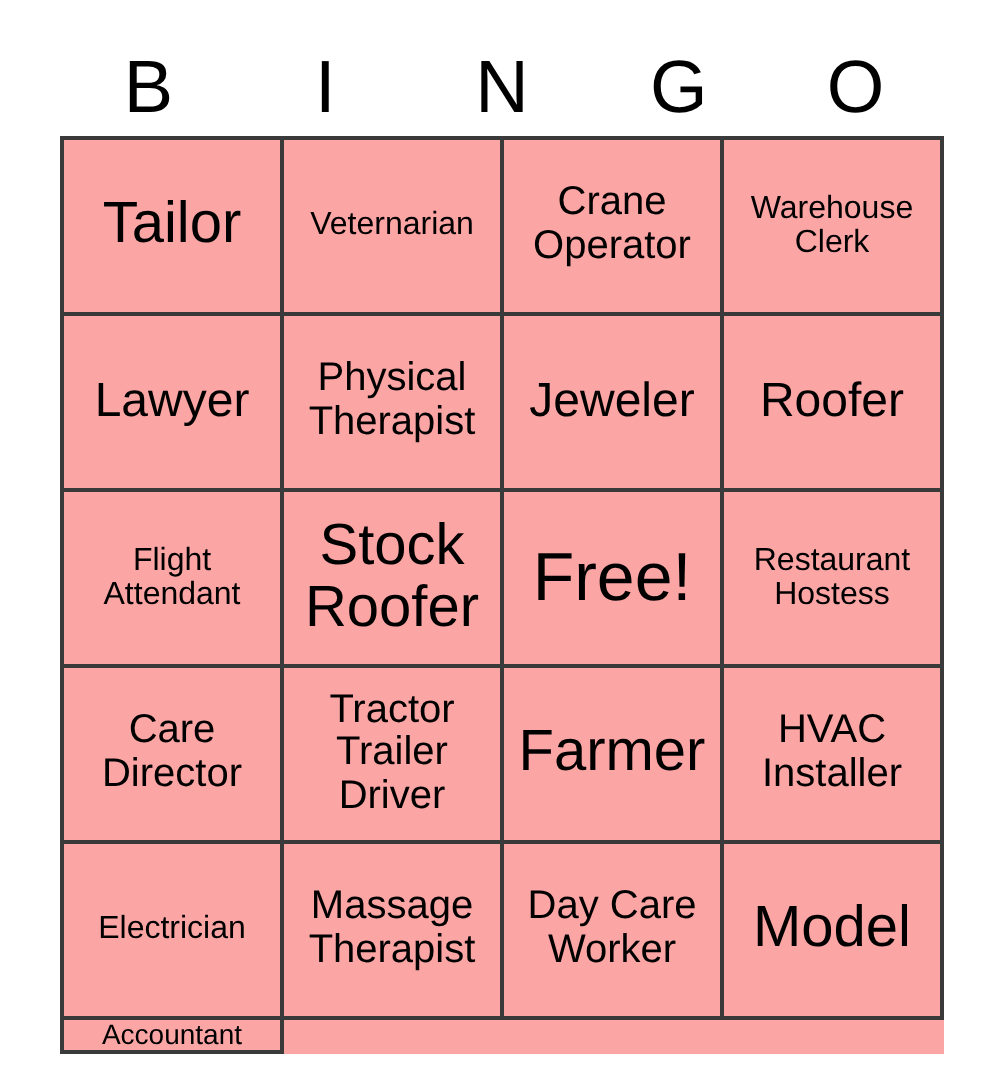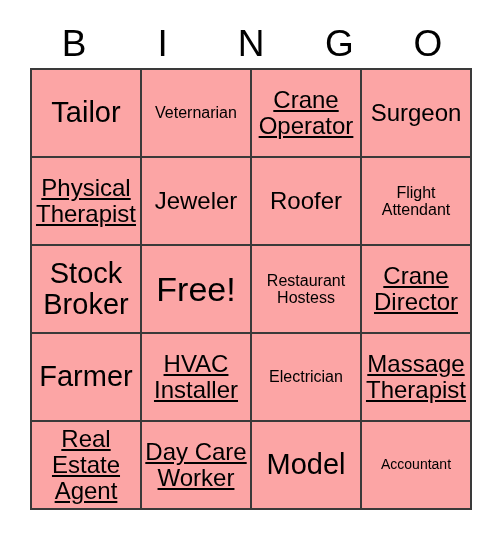--- a/index.html
+++ b/index.html
@@ -62,21 +62,21 @@
     display: block;
     line-height: 1.08;
     color: #000;
     width: 100%;
   }
 
   
   .fs-xxl { font-size: 34px; }
   .fs-xl  { font-size: 29px; }
   .fs-l   { font-size: 24px; }
-  .fs-m   { font-size: 24px; text-decoration: underline; }
+  .fs-m   { font-size: 20px; }
   .fs-s   { font-size: 16px; }
   .fs-xs  { font-size: 14px; }
 </style>
 </head>
 <body>
 
 <div id="card">
 
   <div id="bingo-header">
     <div class="header-letter">B</div>
@@ -90,60 +90,63 @@
       <div class="cell">
         <span class="cell-text fs-xl">Tailor</span>
       </div>
       <div class="cell">
         <span class="cell-text fs-s">Veternarian</span>
       </div>
       <div class="cell">
         <span class="cell-text fs-m">Crane Operator</span>
       </div>
       <div class="cell">
-        <span class="cell-text fs-l">Surgeon</span>
+        <span class="cell-text fs-s">Warehouse Clerk</span>
+      </div>
+      <div class="cell">
+        <span class="cell-text fs-l">Lawyer</span>
       </div>
       <div class="cell">
         <span class="cell-text fs-m">Physical Therapist</span>
       </div>
       <div class="cell">
         <span class="cell-text fs-l">Jeweler</span>
       </div>
       <div class="cell">
         <span class="cell-text fs-l">Roofer</span>
       </div>
       <div class="cell">
         <span class="cell-text fs-s">Flight Attendant</span>
       </div>
       <div class="cell">
-        <span class="cell-text fs-xl">Stock Broker</span>
+        <span class="cell-text fs-xl">Stock Roofer</span>
       </div>
       <div class="cell">
         <span class="cell-text fs-xxl">Free!</span>
       </div>
       <div class="cell">
         <span class="cell-text fs-s">Restaurant Hostess</span>
       </div>
       <div class="cell">
-        <span class="cell-text fs-m">Crane Director</span>
+        <span class="cell-text fs-m">Care Director</span>
+      </div>
+      <div class="cell">
+        <span class="cell-text fs-m">Tractor Trailer Driver</span>
       </div>
       <div class="cell">
         <span class="cell-text fs-xl">Farmer</span>
       </div>
       <div class="cell">
         <span class="cell-text fs-m">HVAC Installer</span>
       </div>
       <div class="cell">
         <span class="cell-text fs-s">Electrician</span>
       </div>
       <div class="cell">
         <span class="cell-text fs-m">Massage Therapist</span>
-      </div>
-      <div class="cell">
-        <span class="cell-text fs-m">Real Estate Agent</span>
       </div>
       <div class="cell">
         <span class="cell-text fs-m">Day Care Worker</span>
       </div>
       <div class="cell">
         <span class="cell-text fs-xl">Model</span>
       </div>
       <div class="cell">
         <span class="cell-text fs-xs">Accountant</span>
       </div>

